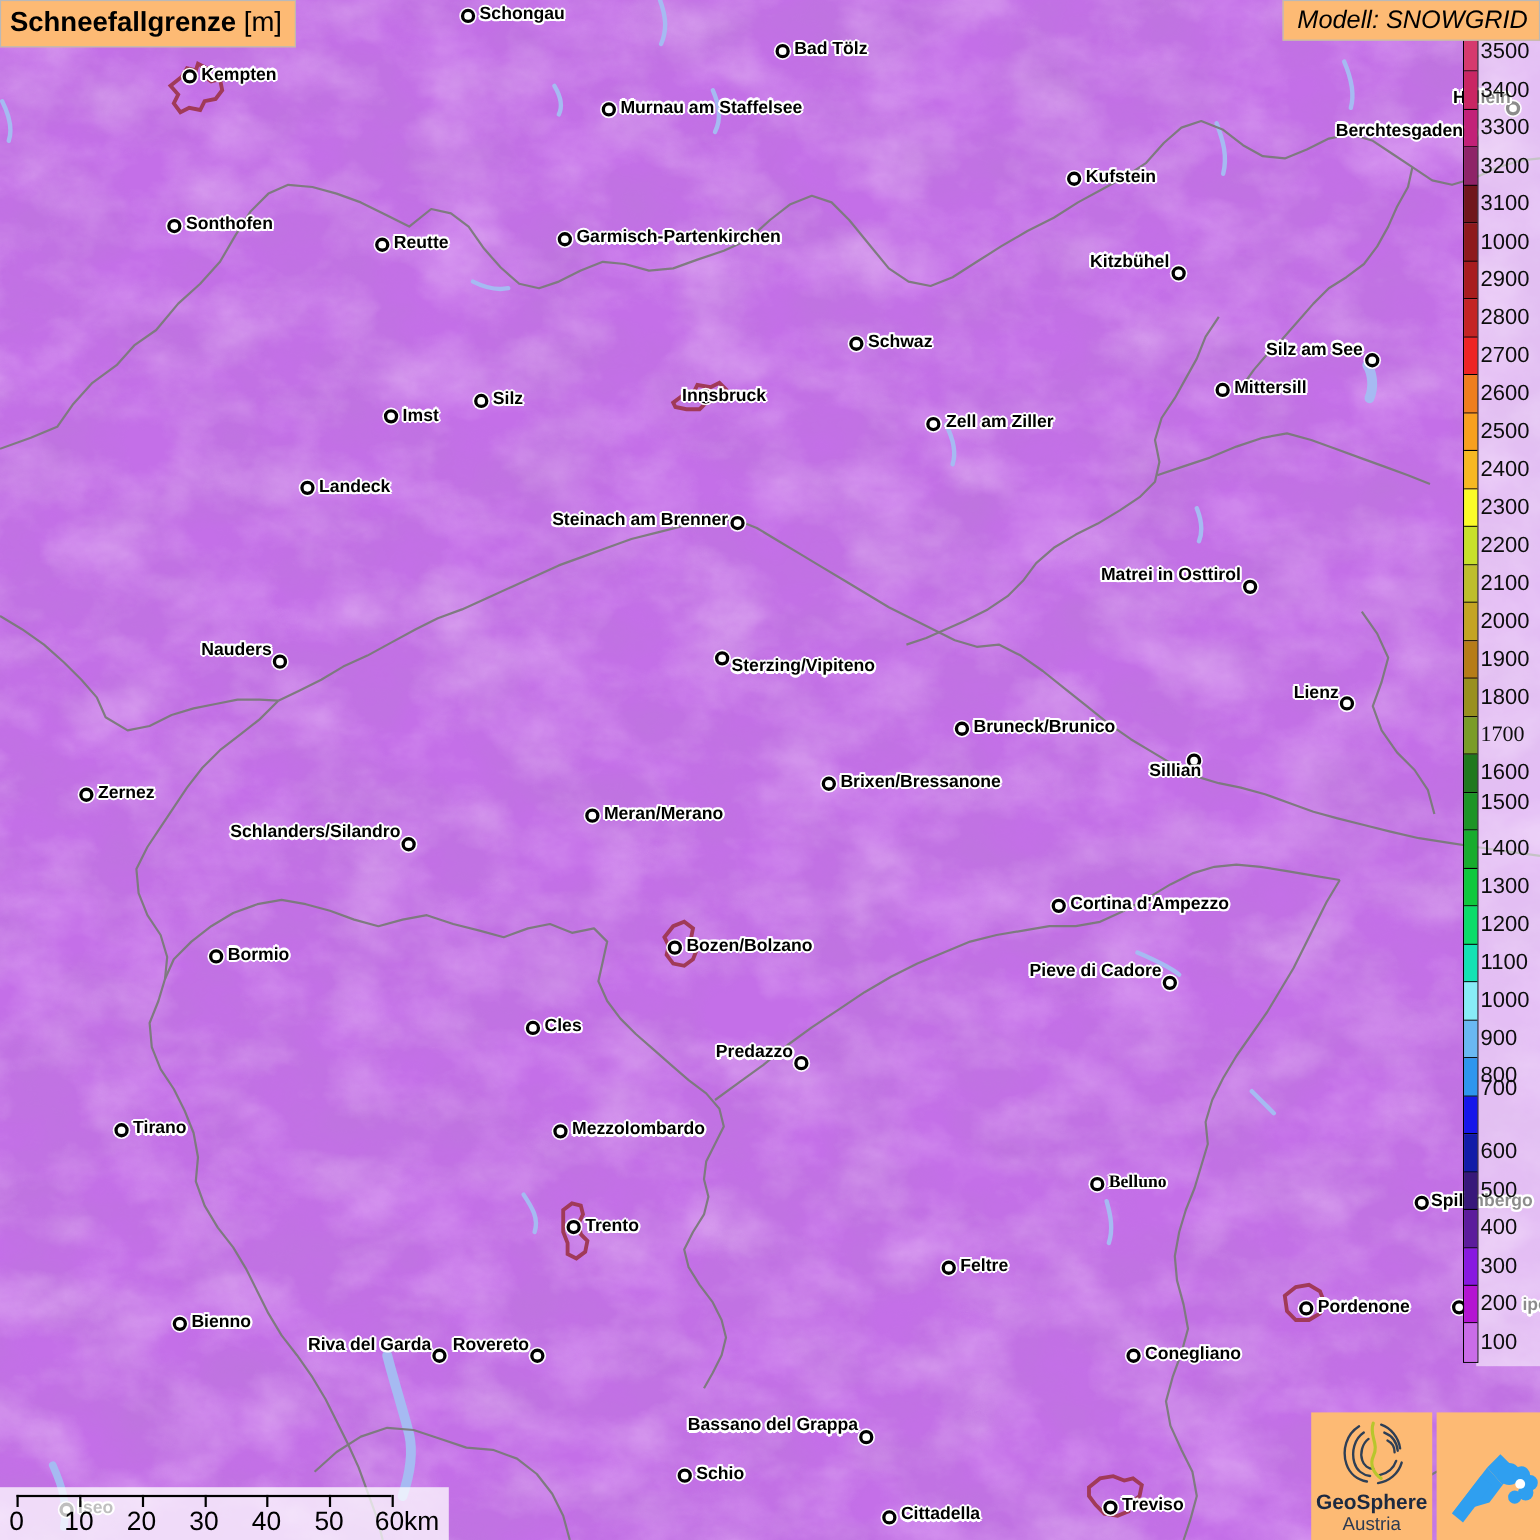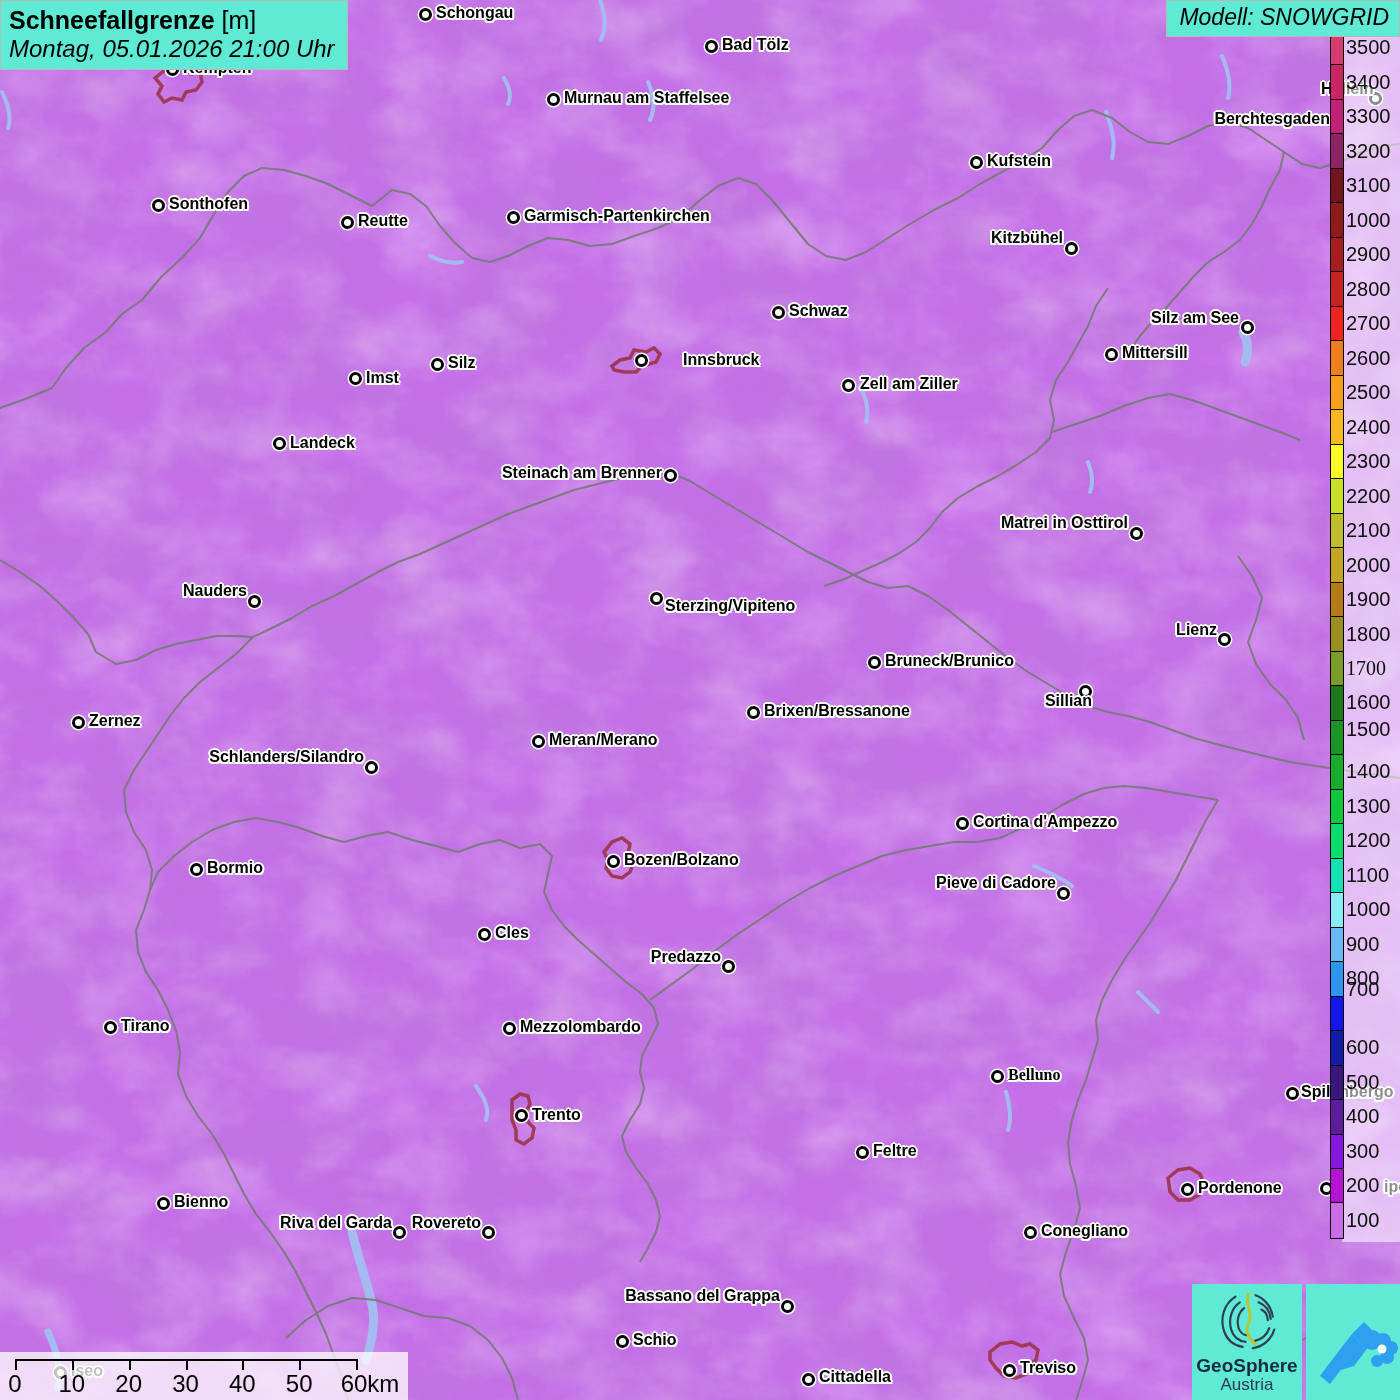--- a/index.html
+++ b/index.html
@@ -10,21 +10,21 @@
   #cities{position:absolute;left:0;top:0;width:1400px;height:1400px;z-index:2;}
   .dot{position:absolute;width:13px;height:13px;border-radius:50%;
        background:#fff;border:3px solid #000;box-sizing:border-box;
        box-shadow:0 0 0 1.5px rgba(255,255,255,.95);}
   .clabel{position:absolute;font-size:16px;font-weight:bold;color:#000;
           white-space:nowrap;transform:translateY(-54%);line-height:1;
           text-shadow:2px 0 0 #fff,-2px 0 0 #fff,0 2px 0 #fff,0 -2px 0 #fff,
           1.4px 1.4px 0 #fff,-1.4px 1.4px 0 #fff,1.4px -1.4px 0 #fff,-1.4px -1.4px 0 #fff;}
   .clabel.end{transform:translate(-100%,-54%);}
   
-  .overlaybox{position:absolute;background:#5eead4;border:1px solid #b9b9b9;box-sizing:border-box;z-index:4;}
+  .overlaybox{position:absolute;background:#fdba74;border:1px solid #b9b9b9;box-sizing:border-box;z-index:4;}
   #titlebox{left:0;top:0;padding:5px 12px 7px 8px;}
   #title-line1{font-size:25px;font-weight:bold;color:#000;line-height:1.15;}
   #title-line1 .unit{font-weight:normal;}
   #title-line2{font-size:24px;font-style:italic;color:#000;line-height:1.15;}
   #modelbox{right:0;top:0;padding:3px 10px 5px 12px;}
   #model-text{font-size:23px;font-style:italic;color:#000;}
   
   #cb-panel{position:absolute;left:1342px;top:28px;width:58px;height:1214px;
             background:rgba(255,255,255,.55);z-index:3;}
   #cb-bar{position:absolute;left:1330px;top:30px;width:12px;height:1207px;
@@ -136,21 +136,21 @@
       <div class="clabel end" style="left: 1063px; top: 239px;">Kitzbühel</div>
       <div class="dot" style="left: 771.5px; top: 305.5px;"></div>
       <div class="clabel" style="left: 789px; top: 312px;">Schwaz</div>
       <div class="dot" style="left: 1240.5px; top: 320.5px;"></div>
       <div class="clabel end" style="left: 1239px; top: 319px;">Silz am See</div>
       <div class="dot" style="left: 1104.5px; top: 347.5px;"></div>
       <div class="clabel" style="left: 1122px; top: 354px;">Mittersill</div>
       <div class="dot" style="left: 430.5px; top: 357.5px;"></div>
       <div class="clabel" style="left: 448px; top: 364px;">Silz</div>
       <div class="dot" style="left: 634.5px; top: 353.5px;"></div>
-      <div class="clabel" style="left: 683px; top: 361px;">Innsbruck</div>
+      <div class="clabel" style="left: 620px; top: 361px;">Innsbruck</div>
       <div class="dot" style="left: 348.5px; top: 371.5px;"></div>
       <div class="clabel" style="left: 366px; top: 379px;">Imst</div>
       <div class="dot" style="left: 841.5px; top: 378.5px;"></div>
       <div class="clabel" style="left: 860px; top: 385px;">Zell am Ziller</div>
       <div class="dot" style="left: 272.5px; top: 436.5px;"></div>
       <div class="clabel" style="left: 290px; top: 444px;">Landeck</div>
       <div class="dot" style="left: 663.5px; top: 468.5px;"></div>
       <div class="clabel end" style="left: 662px; top: 474px;">Steinach am Brenner</div>
       <div class="dot" style="left: 1129.5px; top: 526.5px;"></div>
       <div class="clabel end" style="left: 1128px; top: 524px;">Matrei in Osttirol</div>
@@ -294,21 +294,20 @@
       <div class="cb-num" style="top: 1120.79px;">300</div>
       <div class="cb-num" style="top: 1155.27px;">200</div>
       <div class="cb-num" style="top: 1189.76px;">100</div>
     </div>
 
   <div id="titlebox" class="overlaybox">
     <div id="title-line1">
       <span>Schneefallgrenze</span>
       <span class="unit">[m]</span>
     </div>
-    <div id="title-line2">Montag, 05.01.2026 21:00 Uhr</div>
   </div>
 
   <div id="modelbox" class="overlaybox">
     <span id="model-text">Modell: SNOWGRID</span>
   </div>
 
   <div id="scalebar" class="overlaybox">
     <div id="sb-line"></div>
     <div id="sb-ticks">
         <div class="sb-tick" style="left: 15px;"></div>

